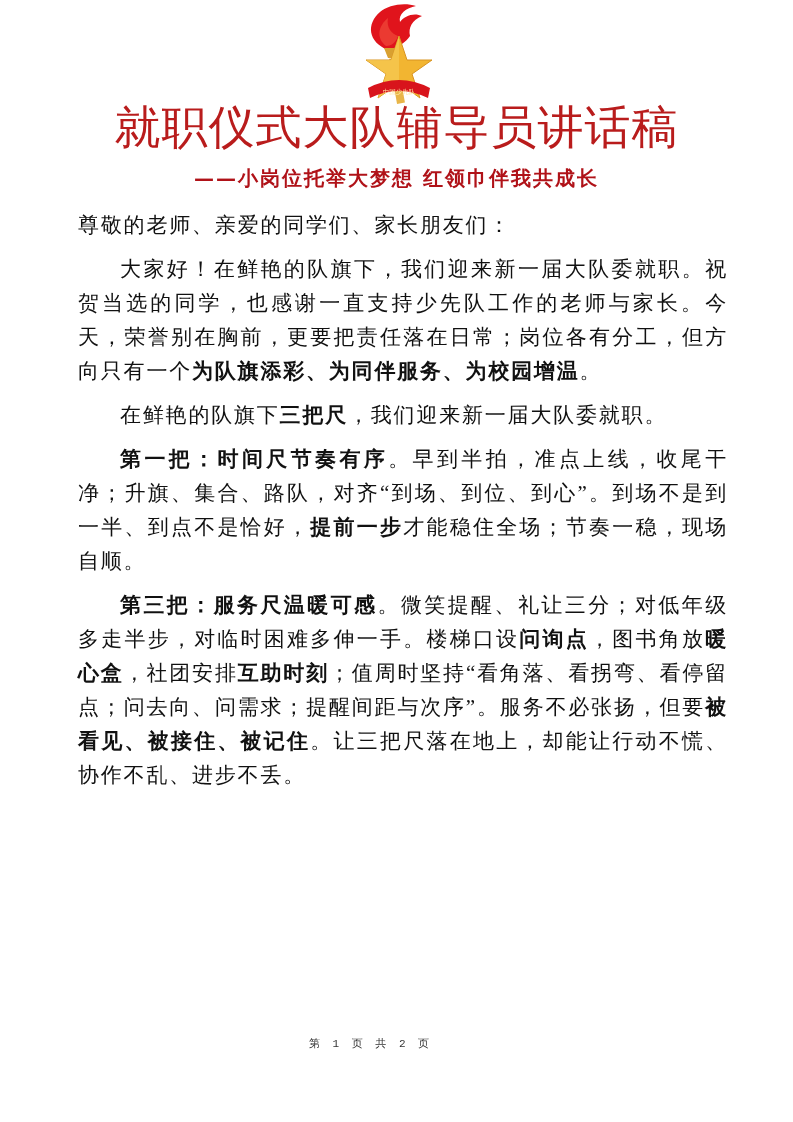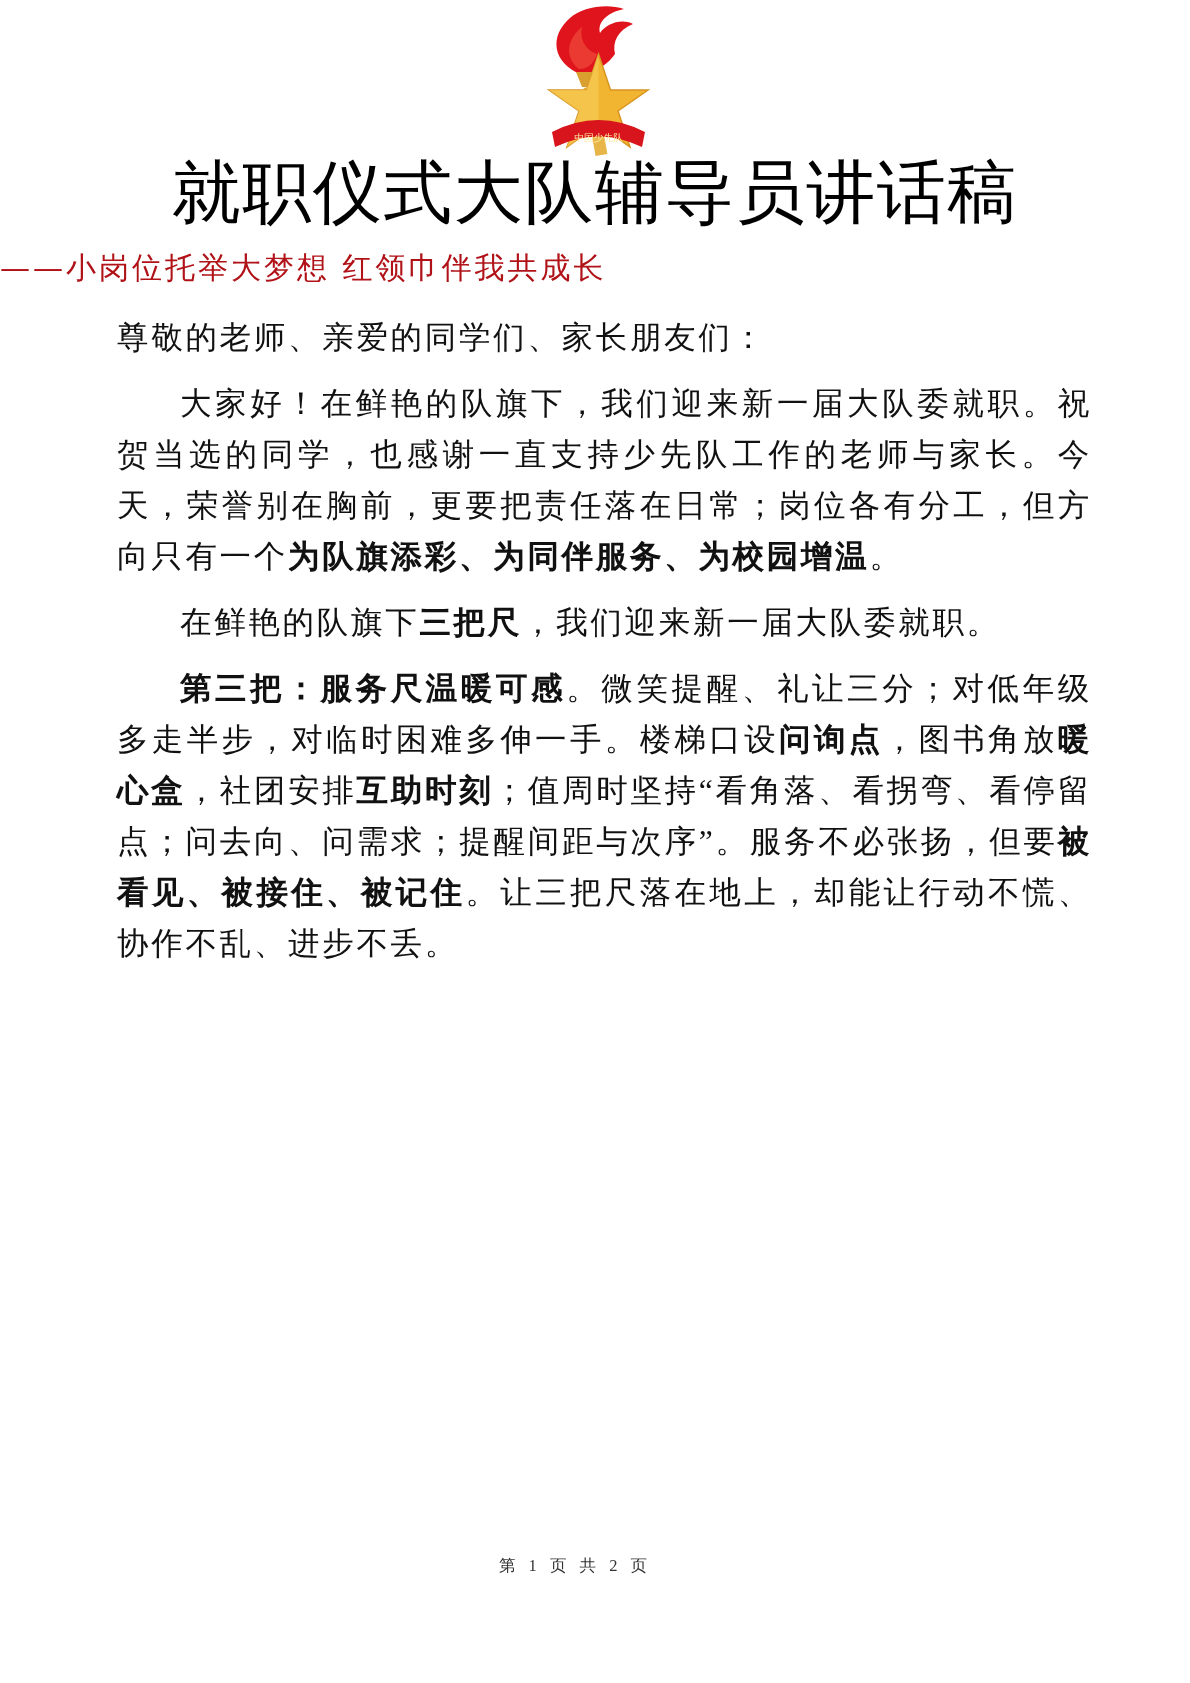--- a/index.html
+++ b/index.html
@@ -1,33 +1,33 @@
 <!DOCTYPE html>
 <html><head>
 <meta charset="utf-8">
 <style>
   html, body { margin: 0; padding: 0; background: #ffffff; }
   body { width: 793px; height: 1122px; position: relative; overflow: hidden;
          font-family: "DejaVu Serif", "Liberation Serif", serif; color: #111; }
   .emblem { position: absolute; left: 358px; top: 2px; width: 82px; height: 108px; }
   .title { position: absolute; left: 0; width: 793px; top: 100px; text-align: center;
-           font-size: 46px; color: #000000; letter-spacing: 1px; line-height: 56px;
-           font-family: Liberation Sans, sans-serif; font-weight: normal; }
-  .subtitle { position: absolute; left: 0; width: 793px; top: 164px; 
+           font-size: 46px; color: #b91c1c; letter-spacing: 1px; line-height: 56px;
+           font-family: Liberation Serif, serif; font-weight: normal; }
+  .subtitle { position: absolute; left: 0; width: 793px; top: 164px; text-align: center;
               font-size: 20px; color: #b01218; line-height: 28px; letter-spacing: 2px;
-              font-family: "DejaVu Serif", "Liberation Serif", serif; }
+              font-family: "DejaVu Serif", "Liberation Serif", serif; font-weight: bold; }
   .body { position: absolute; left: 78px; width: 650px; top: 208px;
           font-size: 21px; line-height: 34px; letter-spacing: 1.8px; text-align: justify; font-family: Liberation Serif, serif; }
   .para { margin: 10px 0 0 0; }
   .indent { text-indent: 2em; }
   .greet { margin: 0; }
   .b { font-weight: bold; }
-  .footer { position: absolute; left: 17px; width: 733px; top: 1036px; text-align: center;
+  .footer { position: absolute; left: 4px; width: 733px; top: 1036px; text-align: center;
             font-size: 11px; color: #333; letter-spacing: 3px;
-            font-family: Liberation Serif, serif; }
+            font-family: Liberation Mono, monospace; }
 </style>
 </head>
 <body>
 
 <svg class="emblem" viewBox="0 0 82 108">
 
   <path d="M30 48 C10 40, 8 22, 22 10 C30 3, 46 0, 58 4 C48 6, 40 12, 42 20 C46 14, 56 10, 64 14 C54 18, 50 26, 52 34 C48 40, 40 46, 30 48 Z" fill="#e0141c"></path>
   <path d="M28 44 C18 36, 20 24, 30 16 C28 26, 34 32, 40 34 C38 40, 34 44, 28 44 Z" fill="#f04a3a" opacity="0.7"></path>
 
   <path d="M26 46 L44 46 L40 56 L30 56 Z" fill="#d9a030"></path>
@@ -41,17 +41,18 @@
 </svg>
 
 <div class="title">就职仪式大队辅导员讲话稿</div>
 <div class="subtitle">——小岗位托举大梦想 红领巾伴我共成长</div>
 
 <div class="body">
   <p class="greet">尊敬的老师、亲爱的同学们、家长朋友们：</p>
   <div id="paras">
       <p class="para indent"><span>大家好！在鲜艳的队旗下，我们迎来新一届大队委就职。祝贺当选的同学，也感谢一直支持少先队工作的老师与家长。今天，荣誉别在胸前，更要把责任落在日常；岗位各有分工，但方向只有一个</span><span class="b">为队旗添彩、为同伴服务、为校园增温</span><span>。</span></p>
       <p class="para indent"><span>在鲜艳的队旗下</span><span class="b">三把尺</span><span>，我们迎来新一届大队委就职。</span></p>
+      <p class="para indent"><span class="b">第一把：时间尺节奏有序</span><span>。早到半拍，准点上线，收尾干净；升旗、集合、路队，对齐“到场、到位、到心”。到场不是到一半、到点不是恰好，</span><span class="b">提前一步</span><span>才能稳住全场；节奏一稳，现场自顺。</span></p>
       <p class="para indent"><span class="b">第三把：服务尺温暖可感</span><span>。微笑提醒、礼让三分；对低年级多走半步，对临时困难多伸一手。楼梯口设</span><span class="b">问询点</span><span>，图书角放</span><span class="b">暖心盒</span><span>，社团安排</span><span class="b">互助时刻</span><span>；值周时坚持“看角落、看拐弯、看停留点；问去向、问需求；提醒间距与次序”。服务不必张扬，但要</span><span class="b">被看见、被接住、被记住</span><span>。让三把尺落在地上，却能让行动不慌、协作不乱、进步不丢。</span></p>
     </div>
 </div>
 
 <div class="footer">第 1 页 共 2 页</div>
 
 </body></html>

